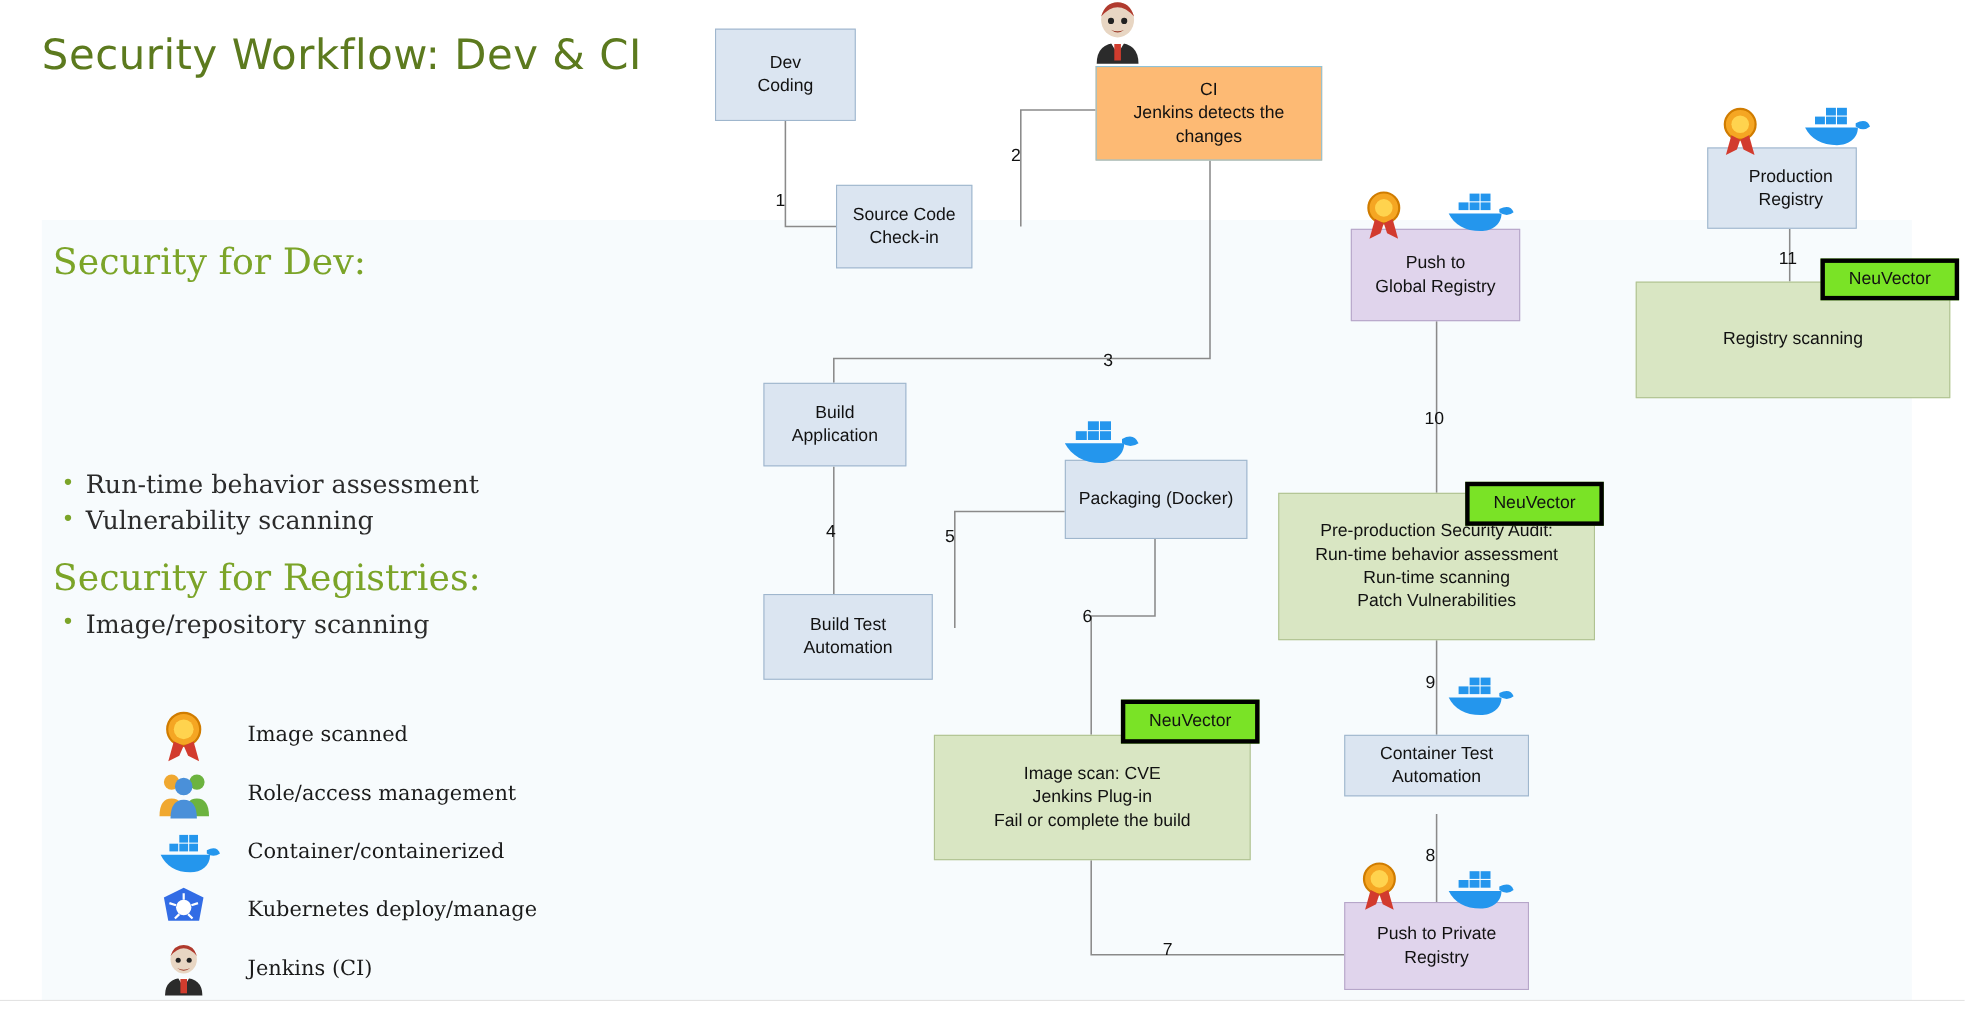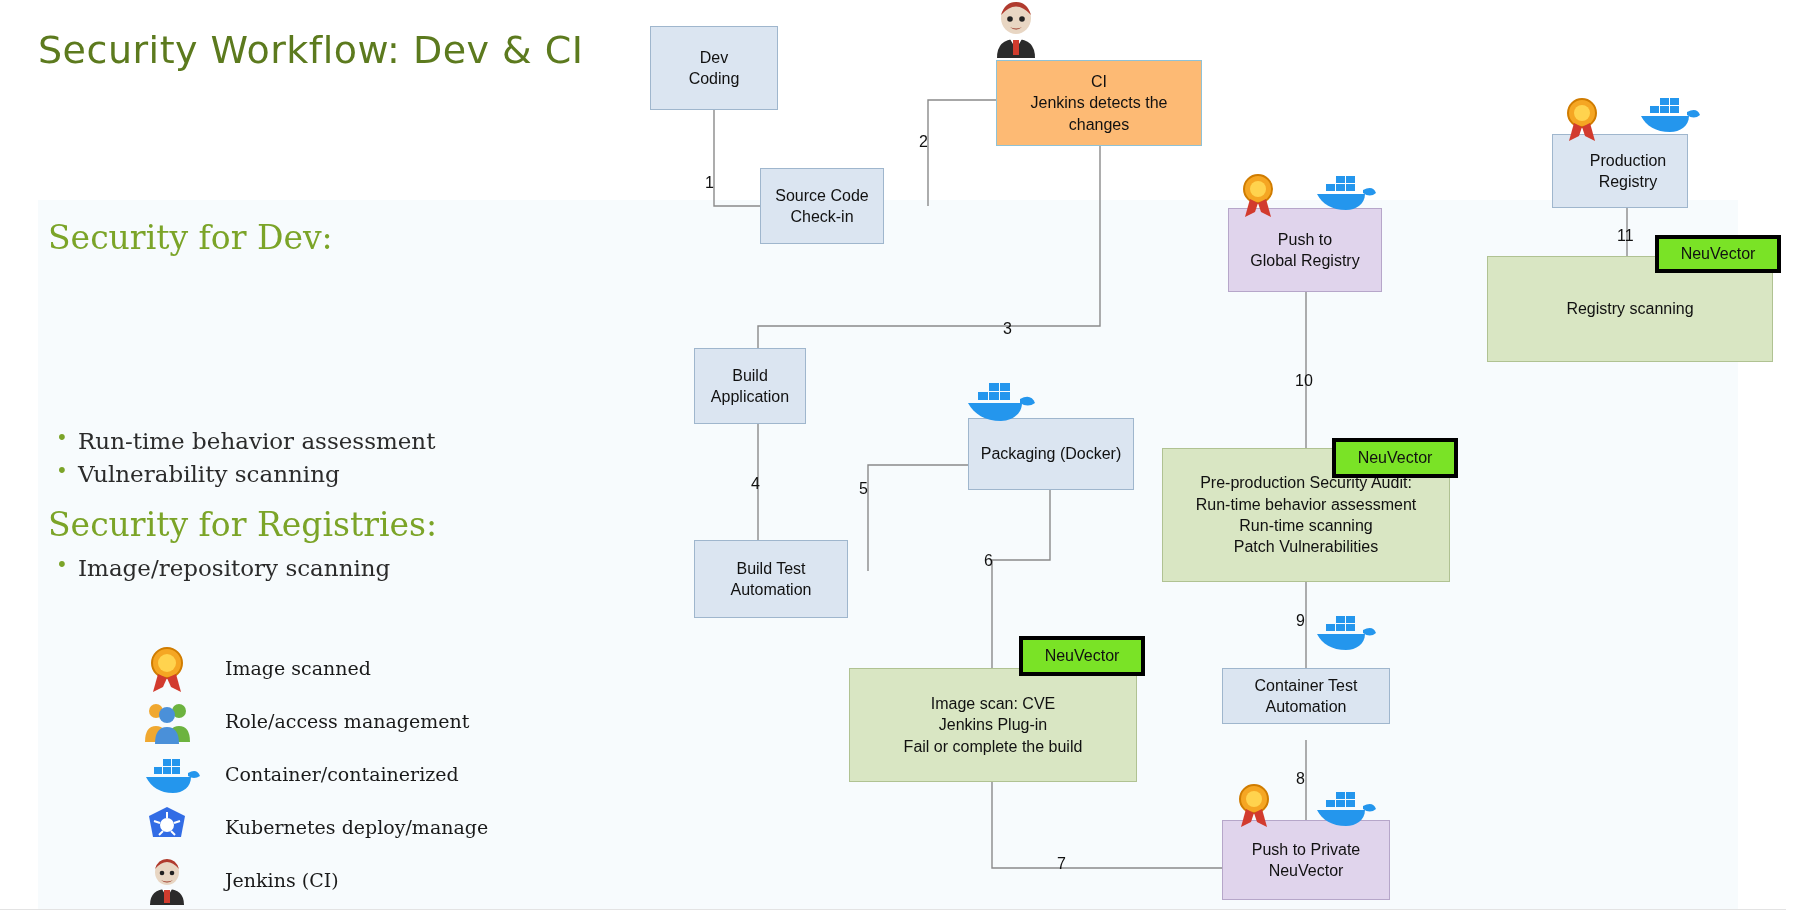--- a/index.html
+++ b/index.html
@@ -307,34 +307,34 @@
   <div class="node blue" style="left:650px; top:26px; width:128px; height:84px;">Dev
 Coding</div>
 
   <div class="node blue" style="left:760px; top:168px; width:124px; height:76px;">Source Code
 Check-in</div>
 
   <div class="node cyan" style="left:996px; top:60px; width:206px; height:86px;">CI
 Jenkins detects the
 changes</div>
 
-  <div class="node blue" style="left:694px; top:348px; width:112px; height:76px;">Build
+  <div class="node blue" style="left:694px; top:348px; width:130px; height:76px;">Build
 Application</div>
 
   <div class="node blue" style="left:694px; top:540px; width:154px; height:78px;">Build Test
 Automation</div>
 
   <div class="node blue" style="left:968px; top:418px; width:166px; height:72px;">Packaging (Docker)</div>
 
   <div class="node green" style="left:849px; top:668px; width:288px; height:114px;">Image scan: CVE
 Jenkins Plug-in
 Fail or complete the build</div>
 
   <div class="node purple" style="left:1222px; top:820px; width:168px; height:80px;">Push to Private
-NeuVector</div>
+Registry</div>
 
   <div class="node blue" style="left:1222px; top:668px; width:168px; height:56px;">Container Test
 Automation</div>
 
   <div class="node green" style="left:1162px; top:448px; width:288px; height:134px;">Pre-production Security Audit:
 Run-time behavior assessment
 Run-time scanning
 Patch Vulnerabilities</div>
 
   <div class="node purple" style="left:1228px; top:208px; width:154px; height:84px;">Push to

